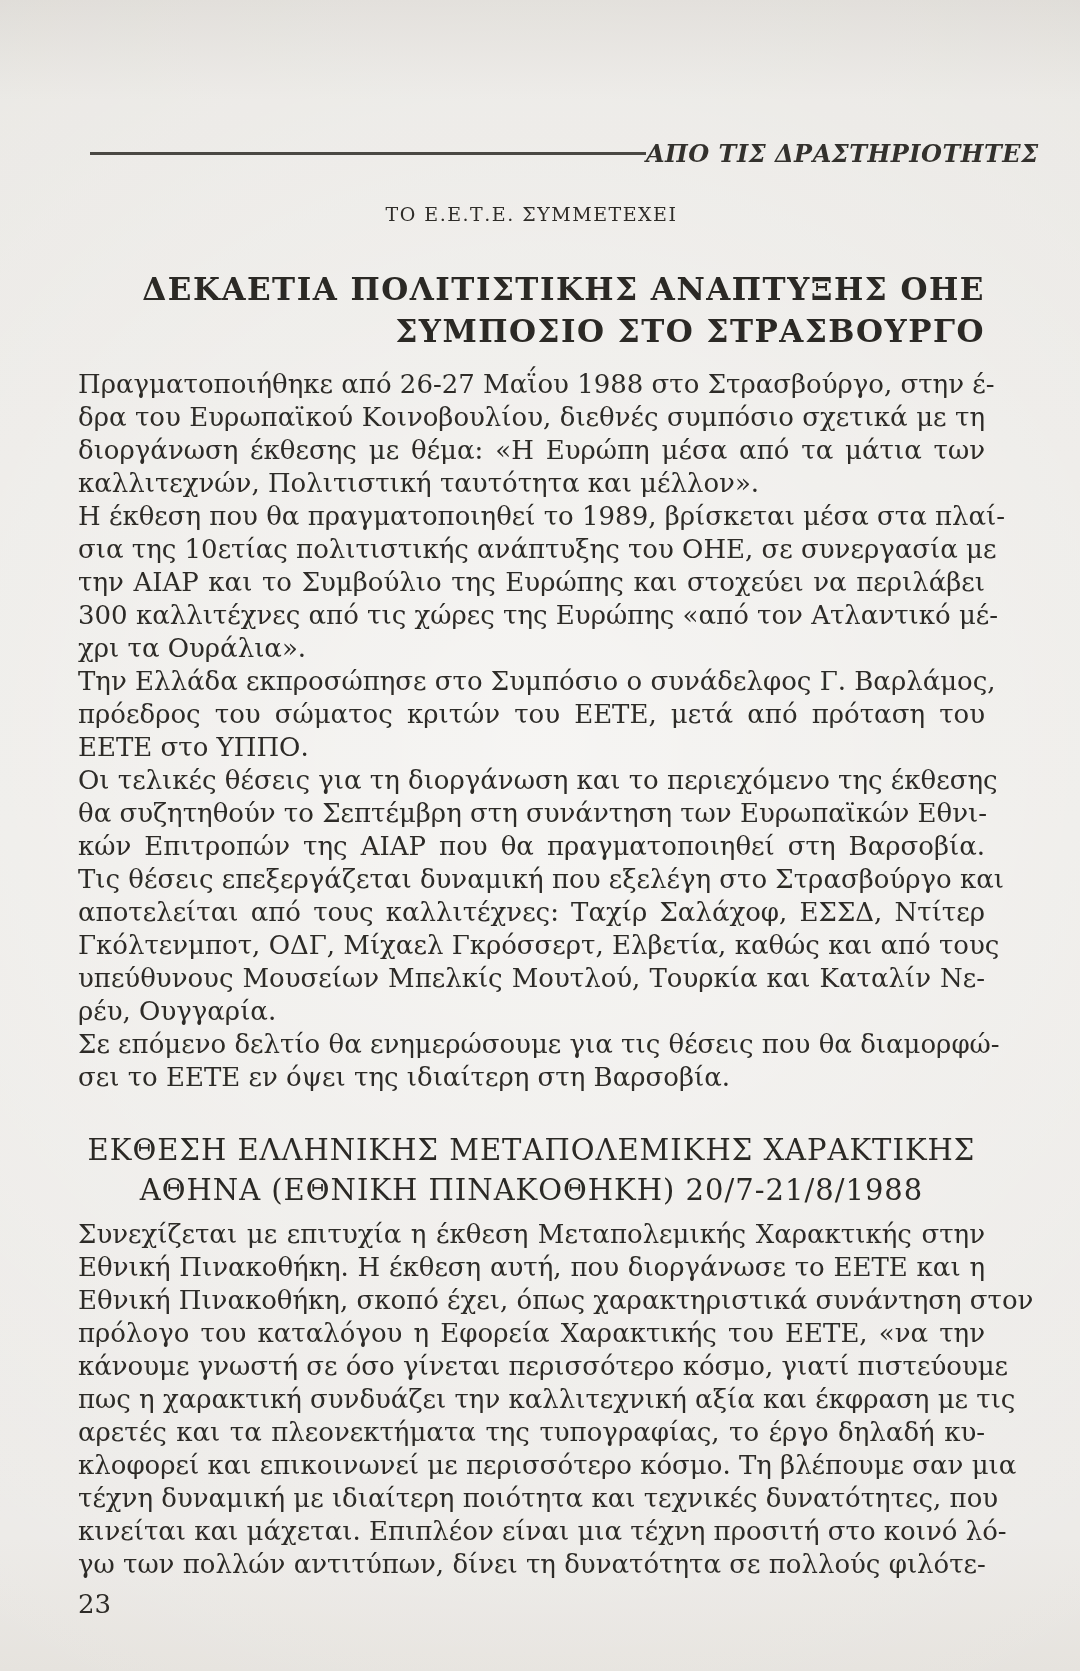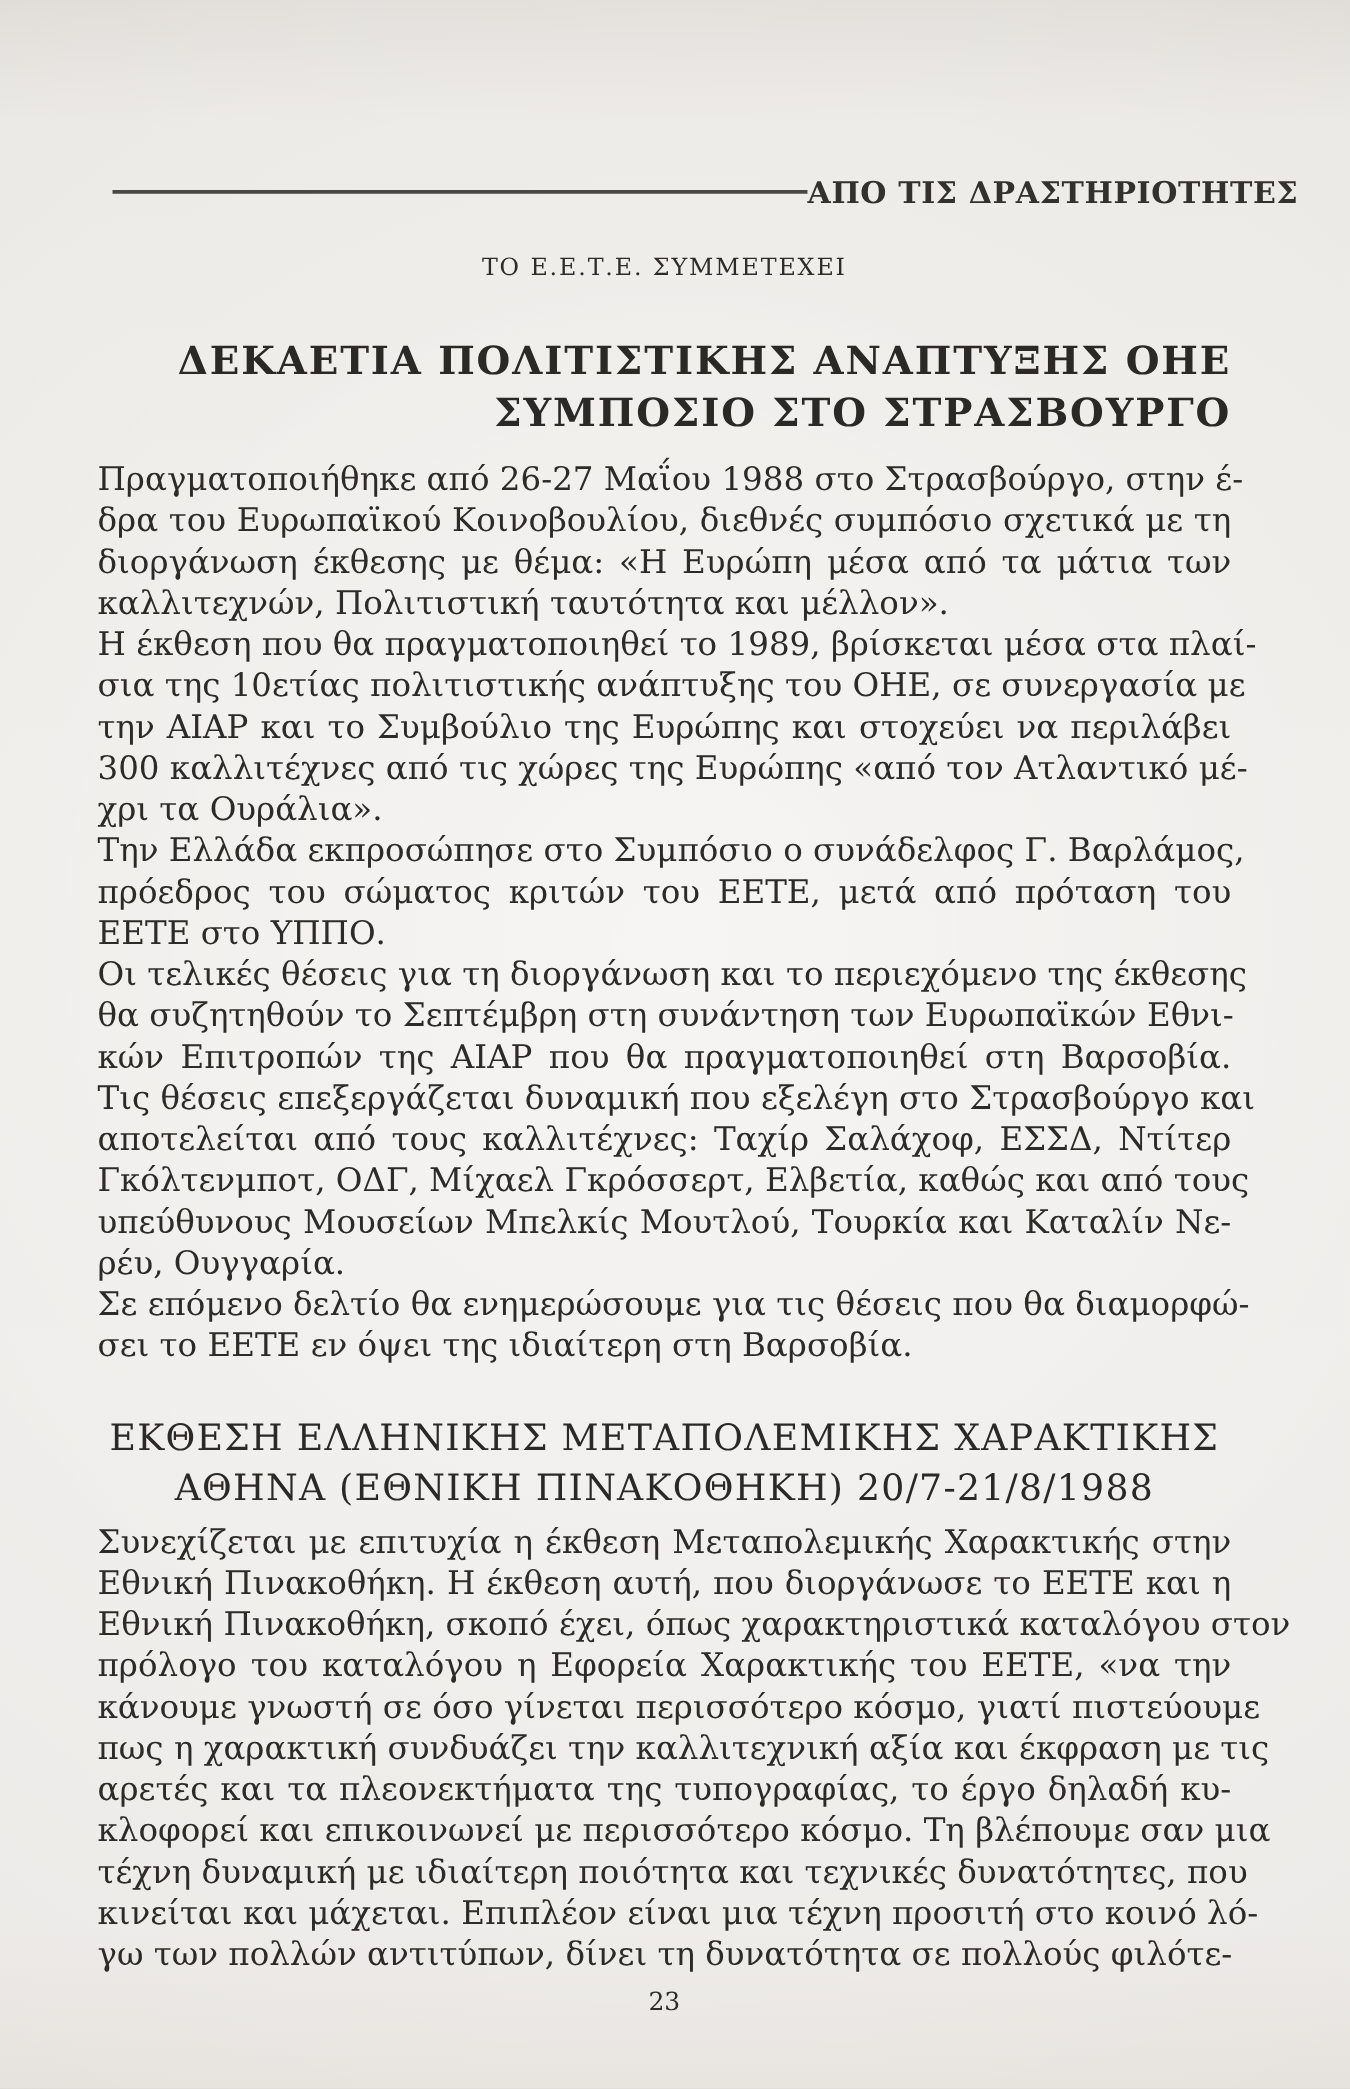--- a/index.html
+++ b/index.html
@@ -31,20 +31,21 @@
   }
   .masthead-rule {
     flex: 0 0 auto;
     width: 556px;
     margin-left: 12px;
     border-top: 3px solid #4a4843;
   }
   .masthead-label {
     flex: 1 1 auto;
     text-align: right;
+    font-style: italic;
     font-weight: bold;
     font-size: 24px;
     letter-spacing: 0.5px;
     white-space: nowrap;
     color: #33312d;
   }
   .kicker {
     margin-top: 28px;
     text-align: center;
     font-size: 19px;
@@ -79,22 +80,21 @@
   .bline {
     text-align: justify;
     text-align-last: justify;
     white-space: nowrap;
   }
   .bline-last {
     text-align-last: left;
   }
   .page-number {
     margin-top: 8px;
-    text-align: center;
-    font-size: 20px;
+    font-size: 26px;
     color: #2d2b27;
   }
 </style>
 </head>
 <body>
 
 <div class="page">
 
   <div class="masthead">
     <div class="masthead-rule"></div>
@@ -134,21 +134,21 @@
     </div>
 
   <div class="article-title-2">
     <div>ΕΚΘΕΣΗ ΕΛΛΗΝΙΚΗΣ ΜΕΤΑΠΟΛΕΜΙΚΗΣ ΧΑΡΑΚΤΙΚΗΣ</div>
     <div>ΑΘΗΝΑ (ΕΘΝΙΚΗ ΠΙΝΑΚΟΘΗΚΗ) 20/7-21/8/1988</div>
   </div>
 
   <div class="body-lines body-lines-2">
       <div class="bline">Συνεχίζεται με επιτυχία η έκθεση Μεταπολεμικής Χαρακτικής στην</div>
       <div class="bline">Εθνική Πινακοθήκη. Η έκθεση αυτή, που διοργάνωσε το ΕΕΤΕ και η</div>
-      <div class="bline">Εθνική Πινακοθήκη, σκοπό έχει, όπως χαρακτηριστικά καταλόγου στον</div>
+      <div class="bline">Εθνική Πινακοθήκη, σκοπό έχει, όπως χαρακτηριστικά συνάντηση στον</div>
       <div class="bline">πρόλογο του καταλόγου η Εφορεία Χαρακτικής του ΕΕΤΕ, «να την</div>
       <div class="bline">κάνουμε γνωστή σε όσο γίνεται περισσότερο κόσμο, γιατί πιστεύουμε</div>
       <div class="bline">πως η χαρακτική συνδυάζει την καλλιτεχνική αξία και έκφραση με τις</div>
       <div class="bline">αρετές και τα πλεονεκτήματα της τυπογραφίας, το έργο δηλαδή κυ-</div>
       <div class="bline">κλοφορεί και επικοινωνεί με περισσότερο κόσμο. Τη βλέπουμε σαν μια</div>
       <div class="bline">τέχνη δυναμική με ιδιαίτερη ποιότητα και τεχνικές δυνατότητες, που</div>
       <div class="bline">κινείται και μάχεται. Επιπλέον είναι μια τέχνη προσιτή στο κοινό λό-</div>
       <div class="bline">γω των πολλών αντιτύπων, δίνει τη δυνατότητα σε πολλούς φιλότε-</div>
     </div>
 

